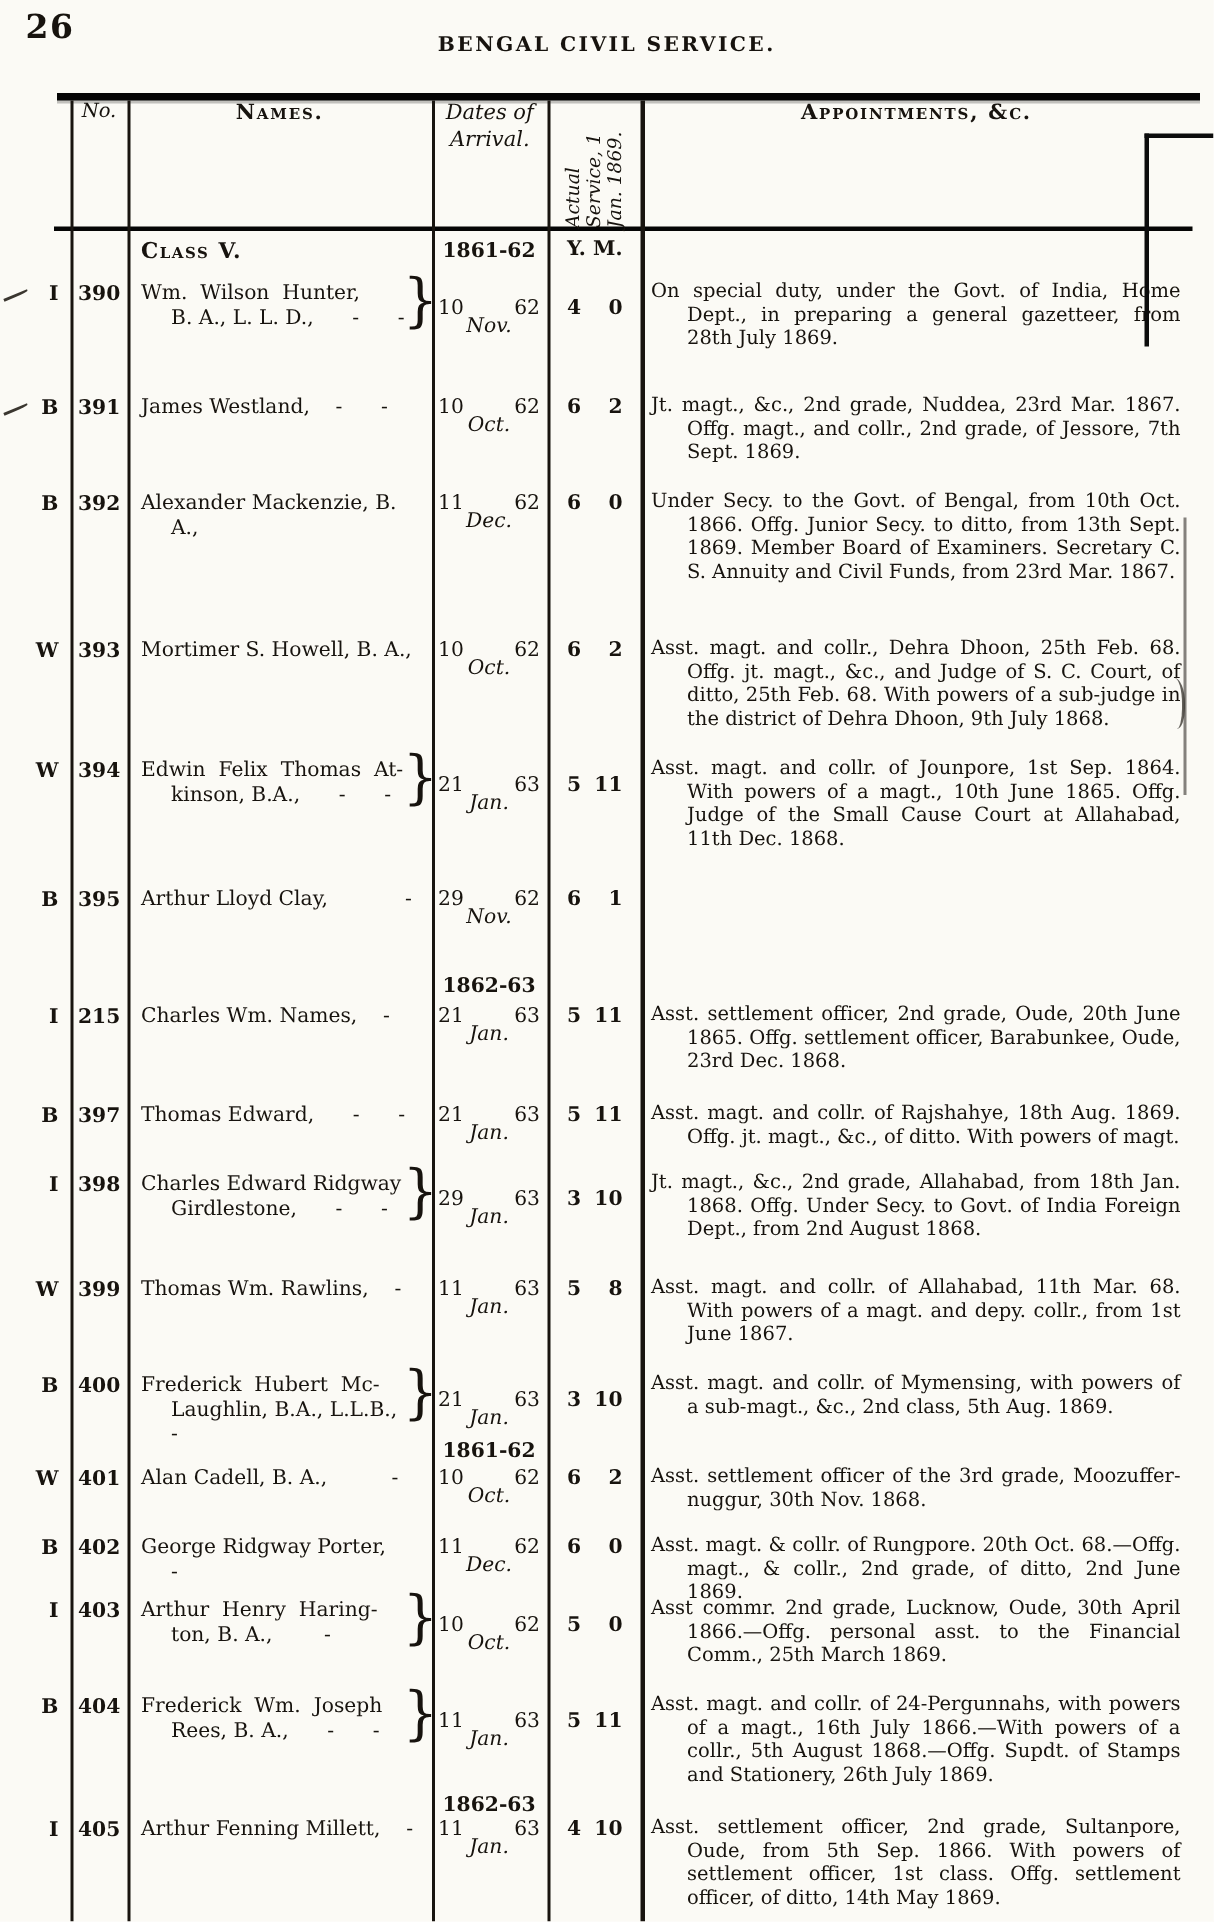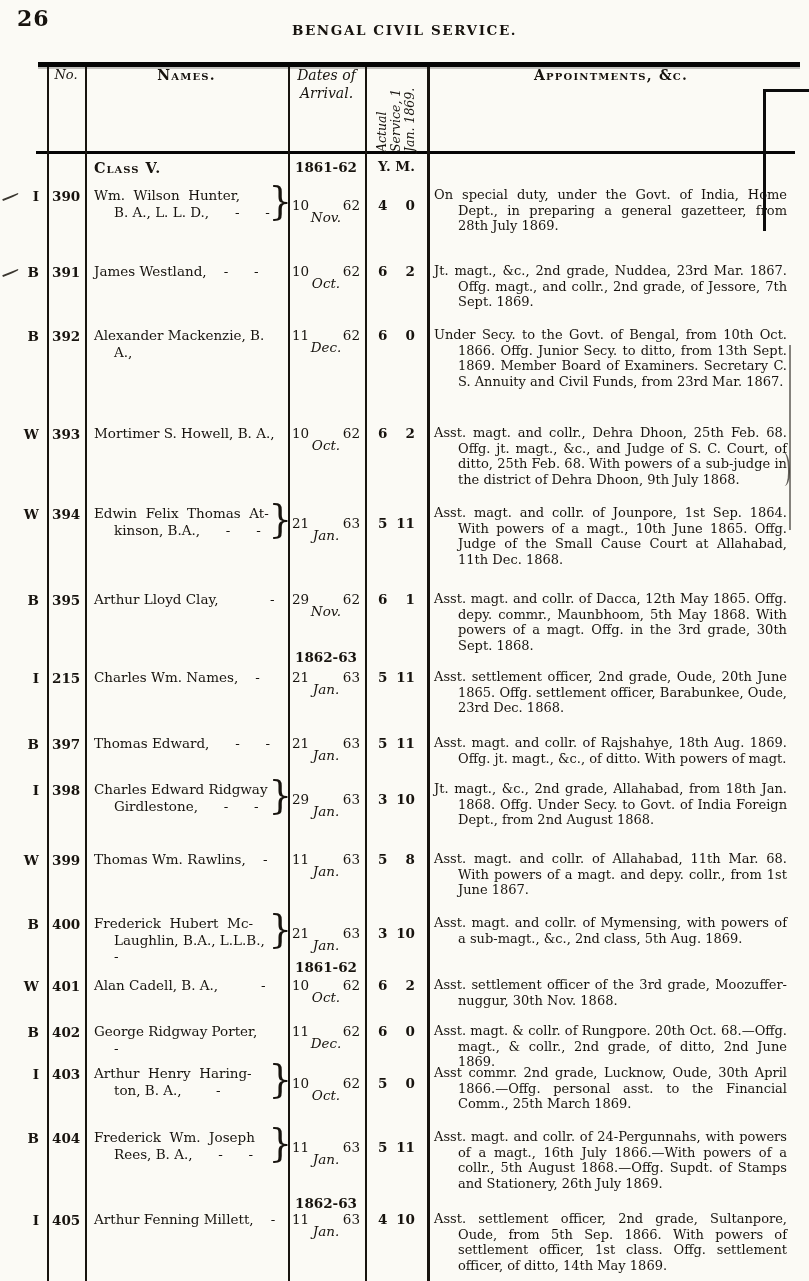--- a/index.html
+++ b/index.html
@@ -226,23 +226,20 @@
     </div>
     <div class="cell c-date">
       <span>29</span>
       <span class="mon">Nov.</span>
       <span>62</span>
     </div>
     <div class="cell c-service">
       <span>6</span>
       <span>1</span>
     </div>
-    <div class="cell c-appt">
-      <div class="appt-text">Asst. magt. and collr. of Dacca, 12th May 1865. Offg. depy. commr., Maunbhoom, 5th May 1868. With powers of a magt.  Offg. in the 3rd grade, 30th Sept. 1868.</div>
-    </div>
   </div>
         <div class="row" style="height: 20px;">
     <div class="cell c-letter"></div>
     <div class="cell c-no"></div>
     <div class="cell c-name"></div>
     <div class="cell c-date">
       <div class="interlude-year">1862-63</div>
     </div>
     <div class="cell c-service"></div>
     <div class="cell c-appt"></div>

